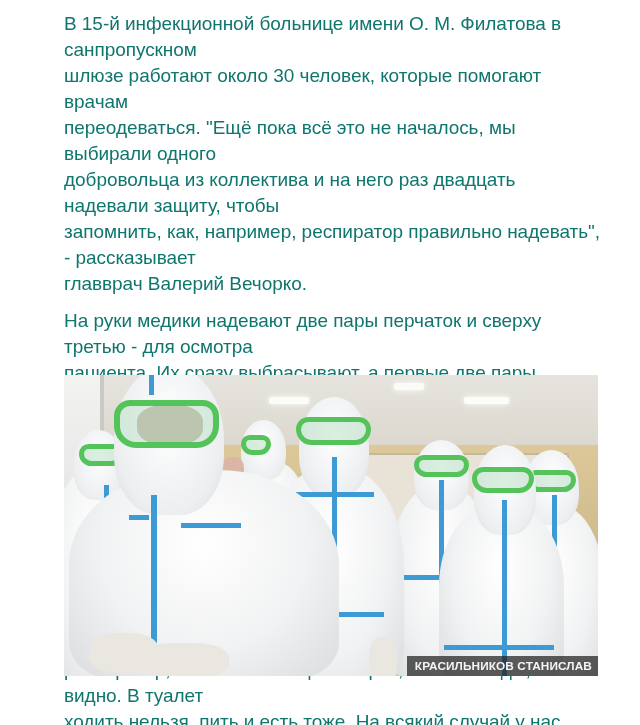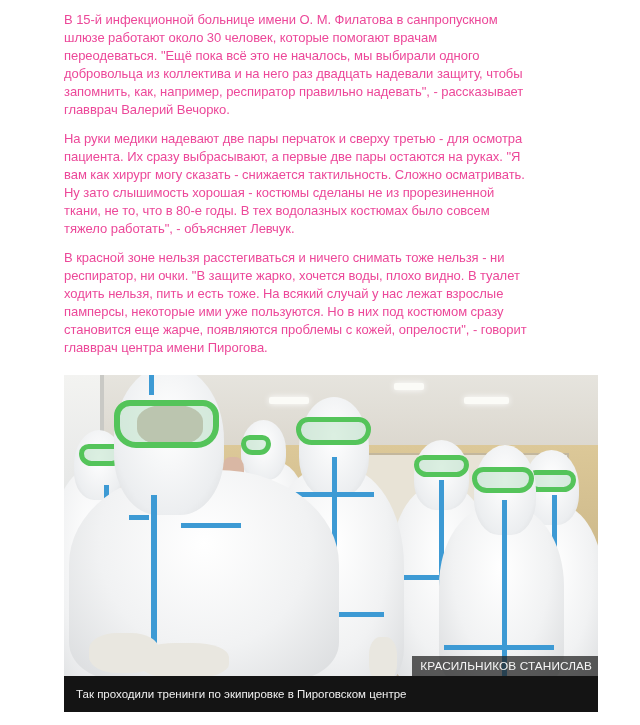--- a/index.html
+++ b/index.html
@@ -1,29 +1,29 @@
 <!DOCTYPE html>
 <html><head>
   <meta charset="utf-8">
   <style>
     * { box-sizing: border-box; margin: 0; padding: 0; }
     html, body { width: 640px; height: 725px; background: #ffffff; overflow: hidden; }
     body { font-family: "Liberation Sans", "DejaVu Sans", sans-serif; color: #3a3a3a; position: relative; }
 
     .article { position: absolute; left: 64px; top: 11px; width: 540px; }
     .para {
-      font-size: 13px;
-      line-height: 18px;
-      color: #ec4899;
+      font-size: 19px;
+      line-height: 26px;
+      color: #0f766e;
       letter-spacing: -0.05px;
       margin-bottom: 11px;
       white-space: pre-line;
     }
 
-    .figure { position: absolute; left: 64px; top: 375px; width: 534px; height: 316px; }
+    .figure { position: absolute; left: 64px; top: 375px; width: 534px; height: 316px; font-weight: bold; }
     .photo {
       position: relative; width: 534px; height: 301px; overflow: hidden;
       background: linear-gradient(180deg, #e9e6df 0%, #ece8de 22%, #d9c79f 30%, #cfbd95 55%, #bfb4a2 100%);
     }
     .ceiling { position: absolute; left: 0; top: 0; width: 100%; height: 70px;
       background: linear-gradient(180deg, #e6e4de 0%, #dcd8cf 100%); }
     .light { position: absolute; height: 7px; background: #fbfbf7; border-radius: 2px; box-shadow: 0 0 6px #fff; }
     .window { position: absolute; left: 0; top: 0; width: 40px; height: 180px;
       background: linear-gradient(180deg, #f3f3f1, #dfe1e1); border-right: 4px solid #c9c9c5; }
     .wall-band { position: absolute; left: 160px; top: 70px; width: 374px; height: 110px;
@@ -139,14 +139,13 @@
       <div class="tape-v" style="left:80px;top:-10px;height:30px;"></div>
       <div class="tape-v" style="left:82px;top:120px;height:175px;width:6px;"></div>
       <div class="tape-h" style="left:112px;top:148px;width:60px;"></div>
       <div class="tape-h" style="left:60px;top:140px;width:20px;"></div>
       <div class="glove" style="left:20px;top:258px;width:70px;height:40px;"></div>
       <div class="glove" style="left:70px;top:268px;width:90px;height:35px;"></div>
     </div>
 
     <div class="credit">КРАСИЛЬНИКОВ СТАНИСЛАВ</div>
   </div>
-  <figcaption class="caption">Так проходили тренинги по экипировке в Пироговском центре</figcaption>
 </figure>
 
 </body></html>

